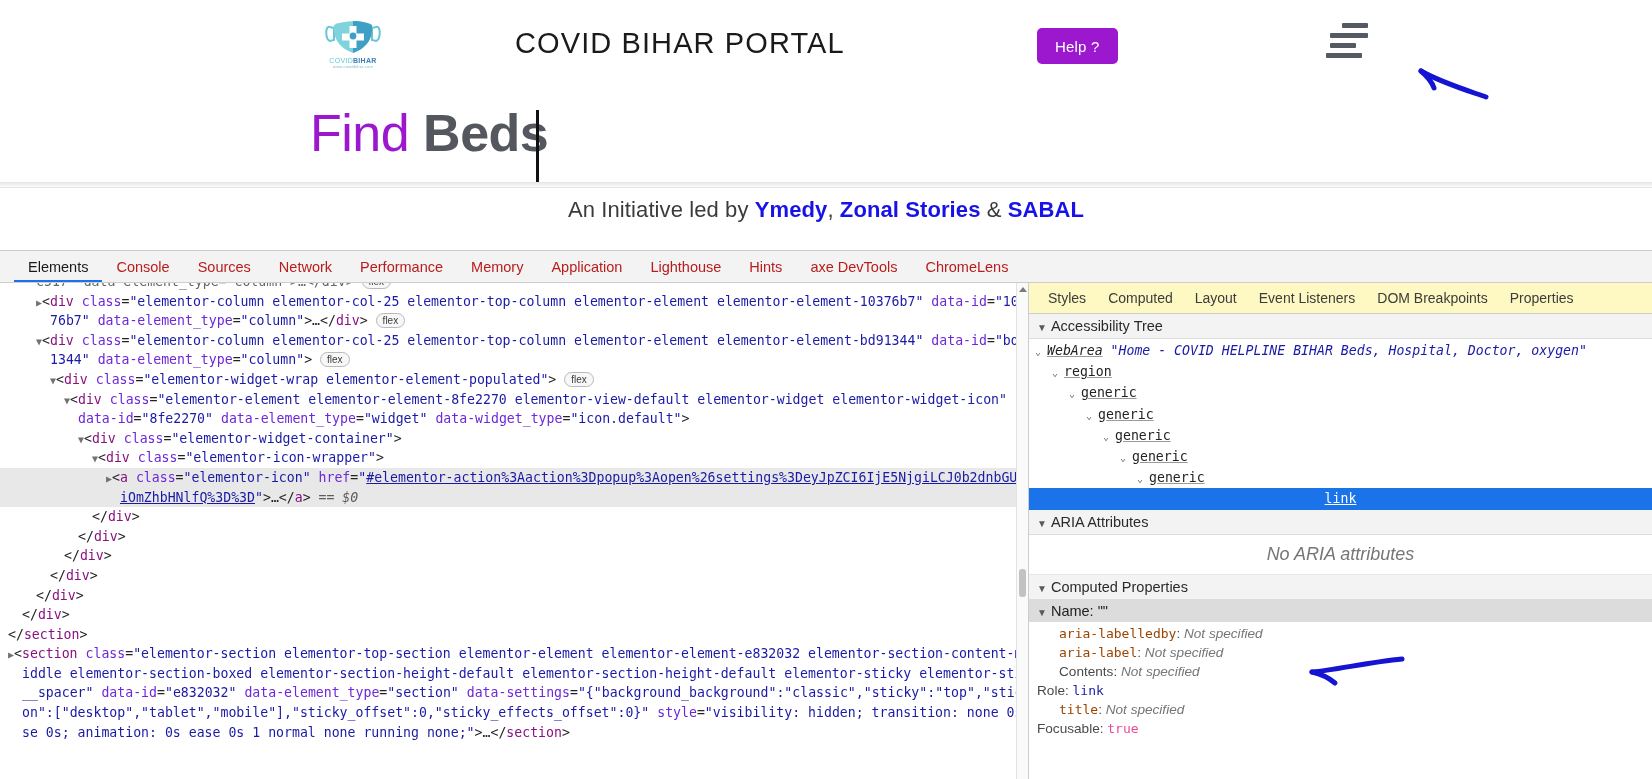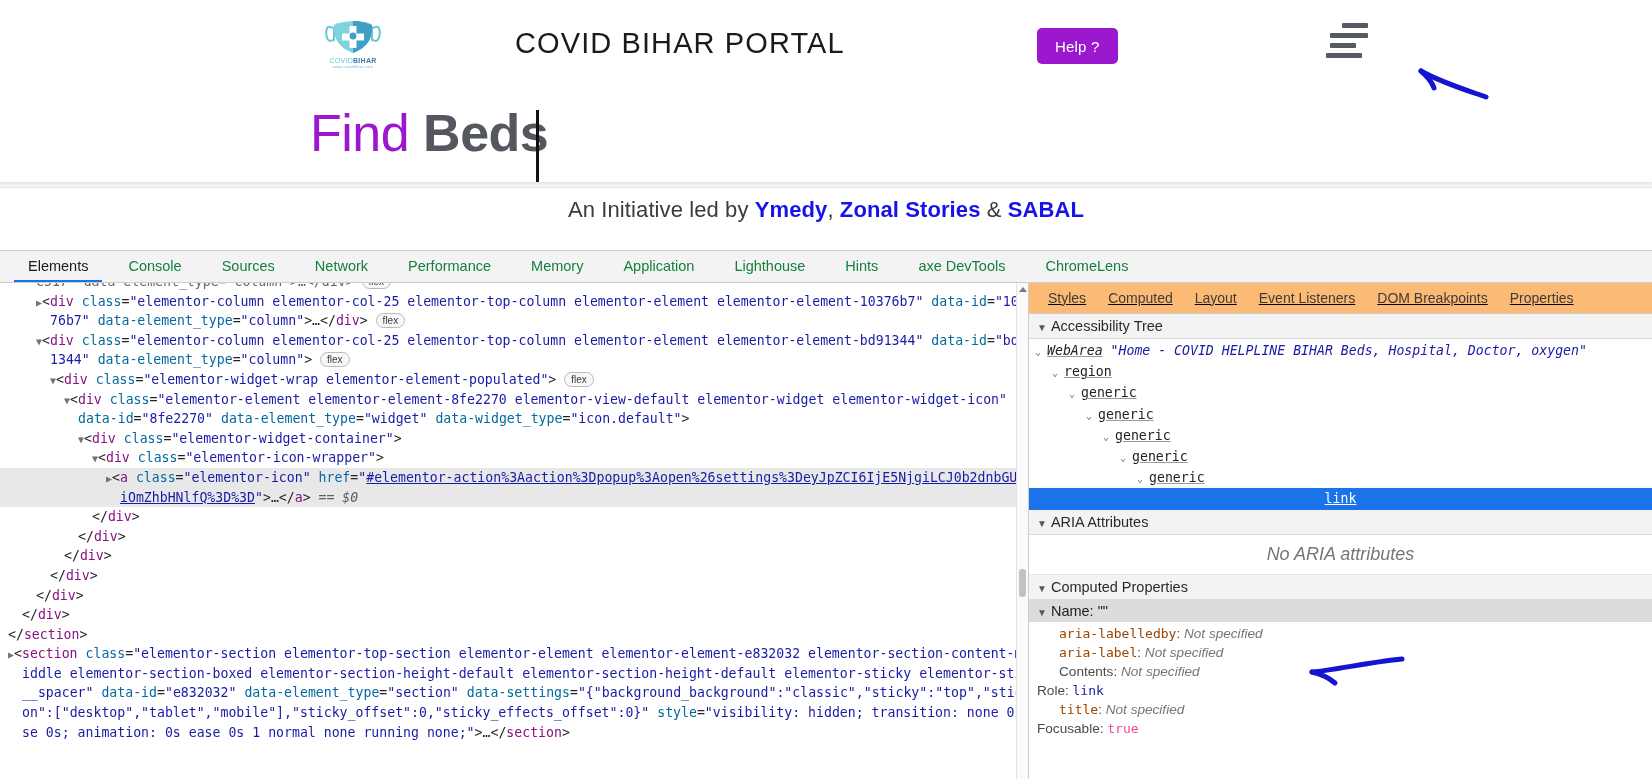--- a/index.html
+++ b/index.html
@@ -159,27 +159,27 @@
     background: #ffffff;
     border-top: 1px solid #cdcdcd;
     font-family: "DejaVu Sans", sans-serif;
   }
   .dt-tabbar {
     position: relative;
     height: 31px;
     background: #f3f3f3;
     border-bottom: 1px solid #cdcdcd;
     display: flex;
+    align-items: center;
     padding-left: 14px;
     overflow: hidden;
-    gap: 12px;
   }
   .dt-tab {
     font-size: 14.5px;
-    color: #15803d;
+    color: #b91c1c;
     padding: 0 14px;
     line-height: 30px;
     white-space: nowrap;
     cursor: default;
     font-family: "Liberation Sans", sans-serif;
   }
   .dt-tab.active {
     color: #1a1a1a;
     box-shadow: inset 0 -2px 0 #1a73e8;
   }
@@ -204,21 +204,21 @@
     width: 1028px;
     font-family: "DejaVu Sans Mono", monospace;
     font-size: 13.2px;
     line-height: 19.6px;
     white-space: pre;
     color: #222;
   }
   .dom-code .ln { padding-left: 8px; height: 19.6px; }
   .dom-code .ln.sel { background: #e8e8e8; }
   .tg  { color: #881280; }         
-  .at  { color: #0369a1; text-align: right; }         
+  .at  { color: #6d28d9; text-align: right; }         
   .vl  { color: #1a1aa6; }         
   .pn  { color: #222; }            
   .tri { color: #727272; font-size: 10px; }
   .dollar { color: #5c5c5c; font-style: italic; }
   .lnk { color: #1a1aa6; text-decoration: underline; cursor: pointer; }
   .badge {
     display: inline-block;
     font-family: "Liberation Sans", sans-serif;
     font-size: 10px;
     color: #3b3b3b;
@@ -259,27 +259,26 @@
 
   .side-pane {
     position: relative;
     width: 623px;
     height: 498px;
     background: #ffffff;
     overflow: hidden;
   }
   .side-tabbar {
     height: 30px;
-    background: #fdba74;
+    background: #fef9c3;
     border-bottom: 1px solid #cdcdcd;
     display: flex;
     align-items: center;
     padding-left: 8px;
     overflow: hidden;
-    text-decoration: underline;
   }
   .side-tab {
     font-size: 14px;
     color: #3c3c3c;
     padding: 0 11px;
     line-height: 29px;
     white-space: nowrap;
     font-family: "Liberation Sans", sans-serif;
     cursor: default;
   }

